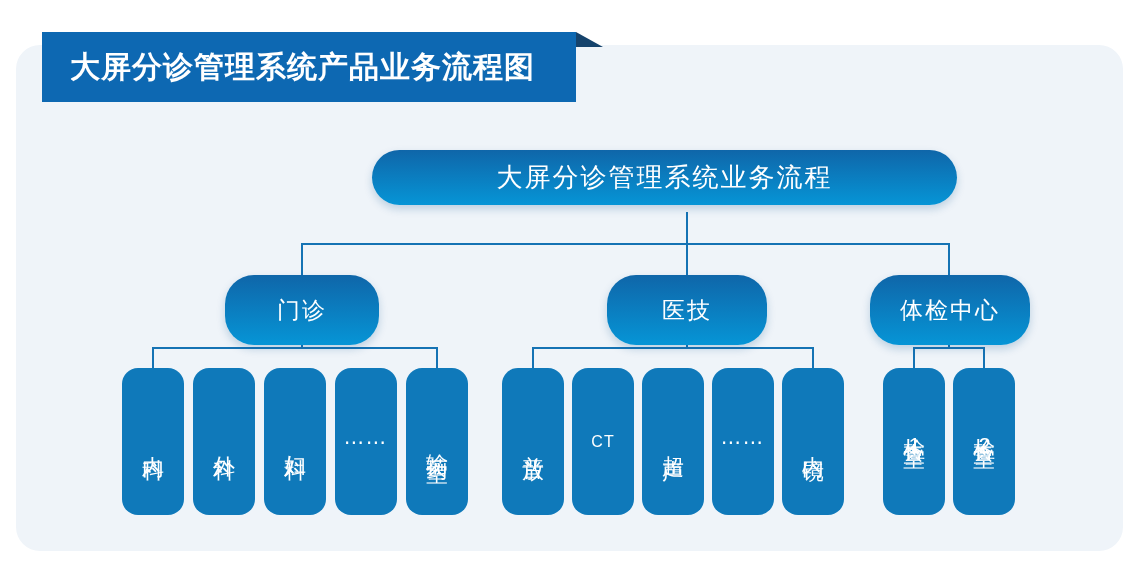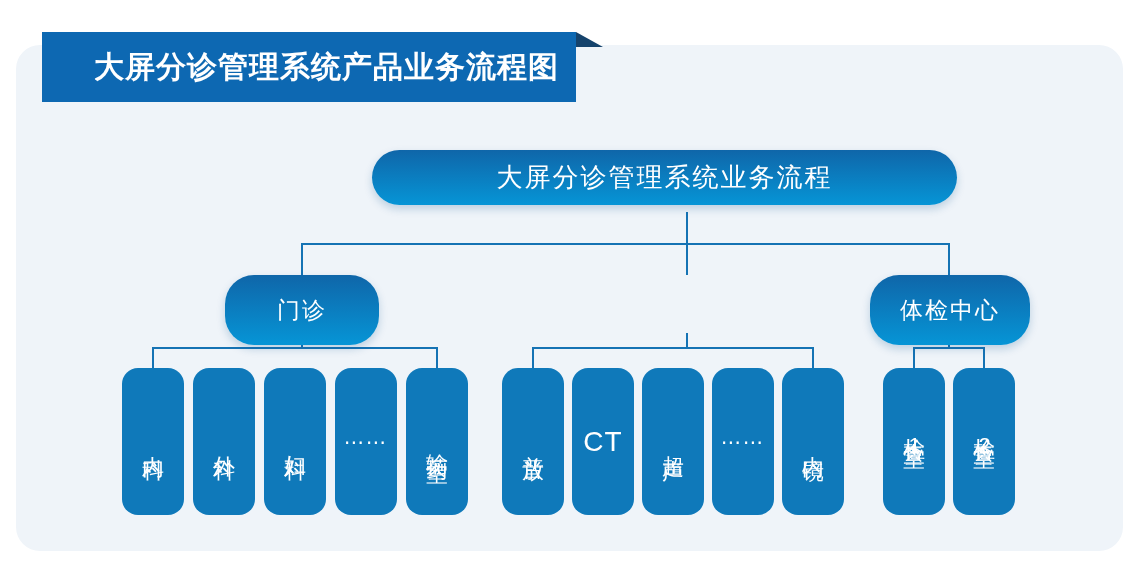--- a/index.html
+++ b/index.html
@@ -7,21 +7,21 @@
     position:relative;width:1147px;height:566px;background:#ffffff;overflow:hidden;
     font-family:"Liberation Sans","DejaVu Sans",sans-serif;
   }
   .panel{
     position:absolute;left:16px;top:45px;width:1107px;height:506px;
     background:var(--panel-bg,#eff4f9);border-radius:24px;
   }
   .ribbon{
     position:absolute;left:42px;top:32px;width:534px;height:70px;
     background:var(--ribbon,#0d68b2);display:flex;align-items:center;
-    padding-left:52px;box-sizing:border-box;z-index:5;
+    padding-left:28px;box-sizing:border-box;z-index:5;
   }
   .ribbon span{color:#ffffff;font-size:30px;font-weight:bold;letter-spacing:1px;white-space:nowrap;}
   .ribbon-fold{
     position:absolute;left:576px;top:32px;width:27px;height:15px;
     background:var(--ribbon-fold,#15436c);
     clip-path:polygon(0 0,100% 100%,0 100%);z-index:5;
   }
   .line{position:absolute;background:var(--connector,#1573b4);z-index:1;}
   .vline{width:2px;}
   .hline{height:2px;}
@@ -34,21 +34,21 @@
   .pill{top:275px;height:70px;border-radius:29px;font-size:23px;letter-spacing:2px;}
   .pill-menzhen{left:225px;width:154px;}
   .pill-yiji{left:607px;width:160px;}
   .pill-tijian{left:870px;width:160px;}
   .leaf{
     position:absolute;top:368px;width:62px;height:147px;border-radius:16px;z-index:2;
     background:var(--leaf-fill,#0f79ba);color:#ffffff;
     display:flex;align-items:center;justify-content:center;text-align:center;
   }
   .leaf .v{writing-mode:vertical-rl;text-orientation:upright;font-size:22px;letter-spacing:4px;line-height:1;}
-  .leaf .h{font-size:28px;letter-spacing:1px;}
+  .leaf .h{font-size:16px;letter-spacing:1px;}
   .leaf .dots{font-size:20px;letter-spacing:2px;}
 </style>
 </head>
 <body>
 
 <div class="stage">
 
   <div class="panel"></div>
 
   <div class="ribbon">
@@ -75,20 +75,23 @@
   <div class="line hline" style="left:913px;top:347px;width:72px;"></div>
   <div class="line vline" style="left:913px;top:347px;height:21px;"></div>
   <div class="line vline" style="left:983px;top:347px;height:21px;"></div>
 
   <div class="node root">
     <span>大屏分诊管理系统业务流程</span>
   </div>
 
   <div class="node pill pill-menzhen">
     <span>门诊</span>
+  </div>
+  <div class="node pill pill-yiji">
+    <span>医技</span>
   </div>
   <div class="node pill pill-tijian">
     <span>体检中心</span>
   </div>
 
   <div class="leaf" style="left:122px;">
     <span class="v">内科</span>
   </div>
   <div class="leaf" style="left:193px;">
     <span class="v">外科</span>

